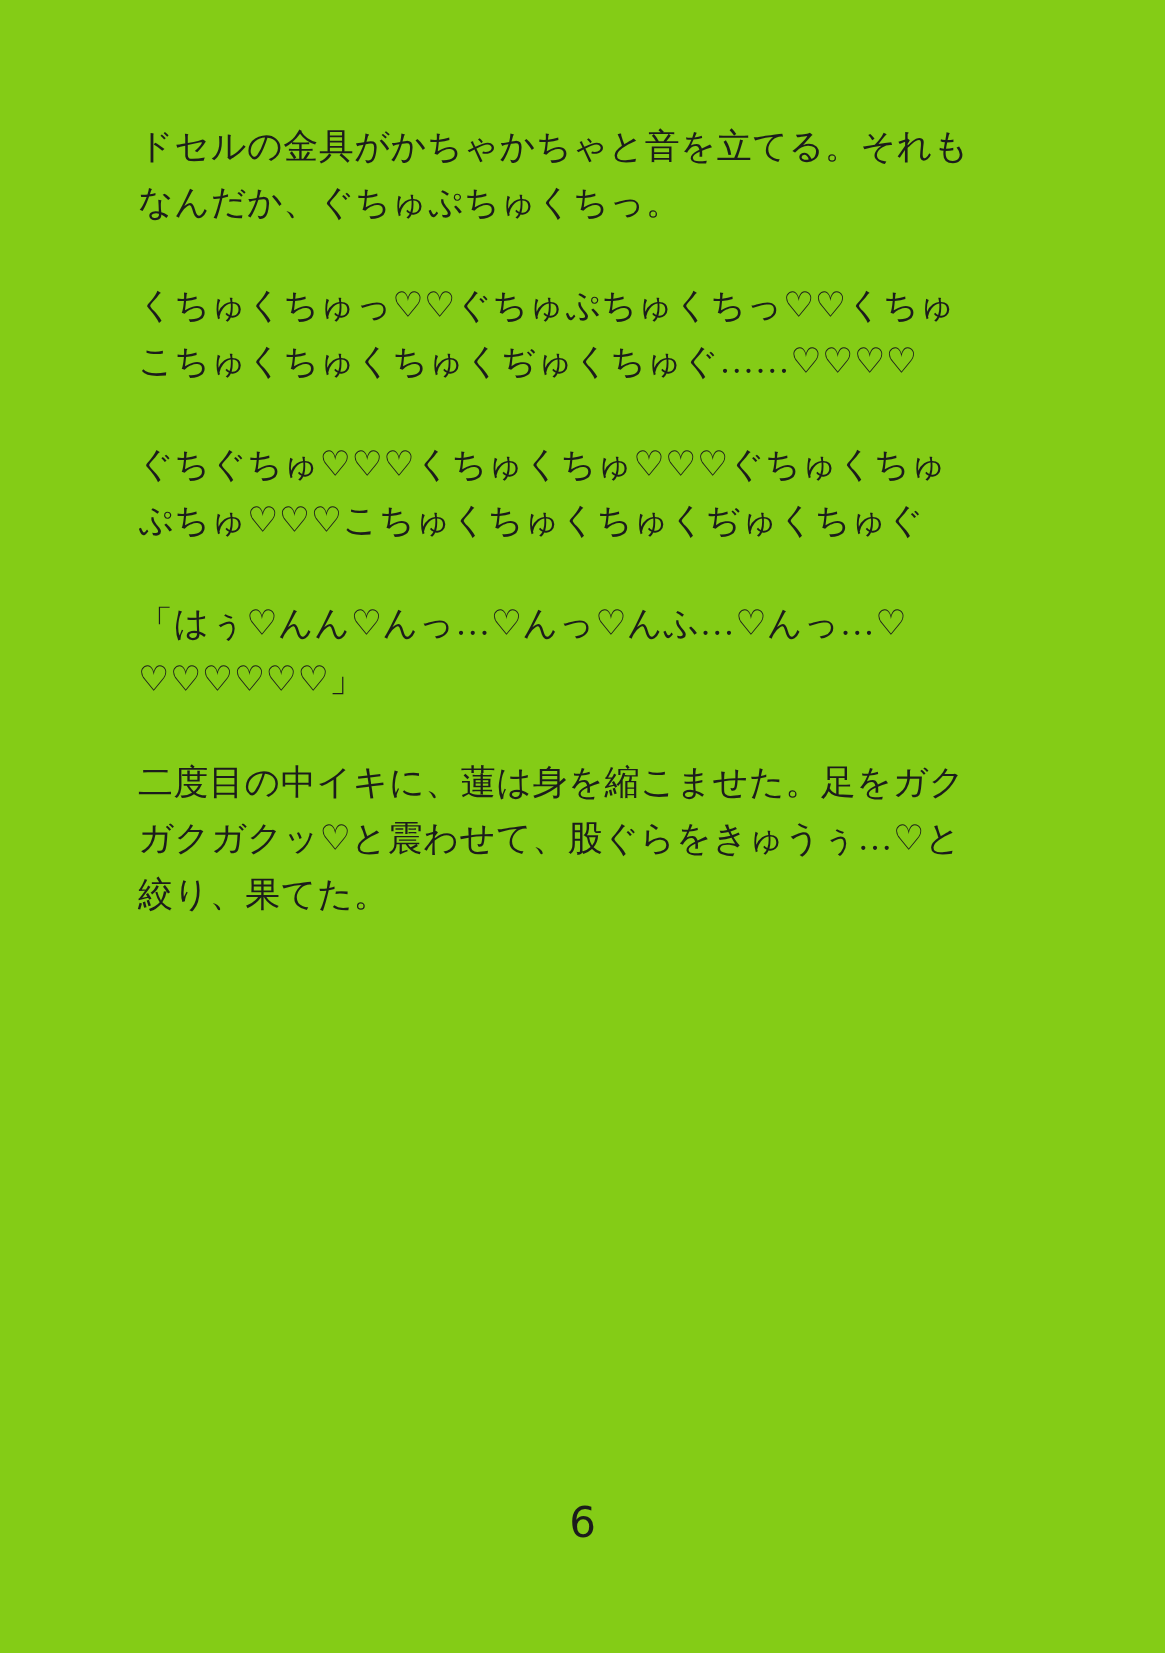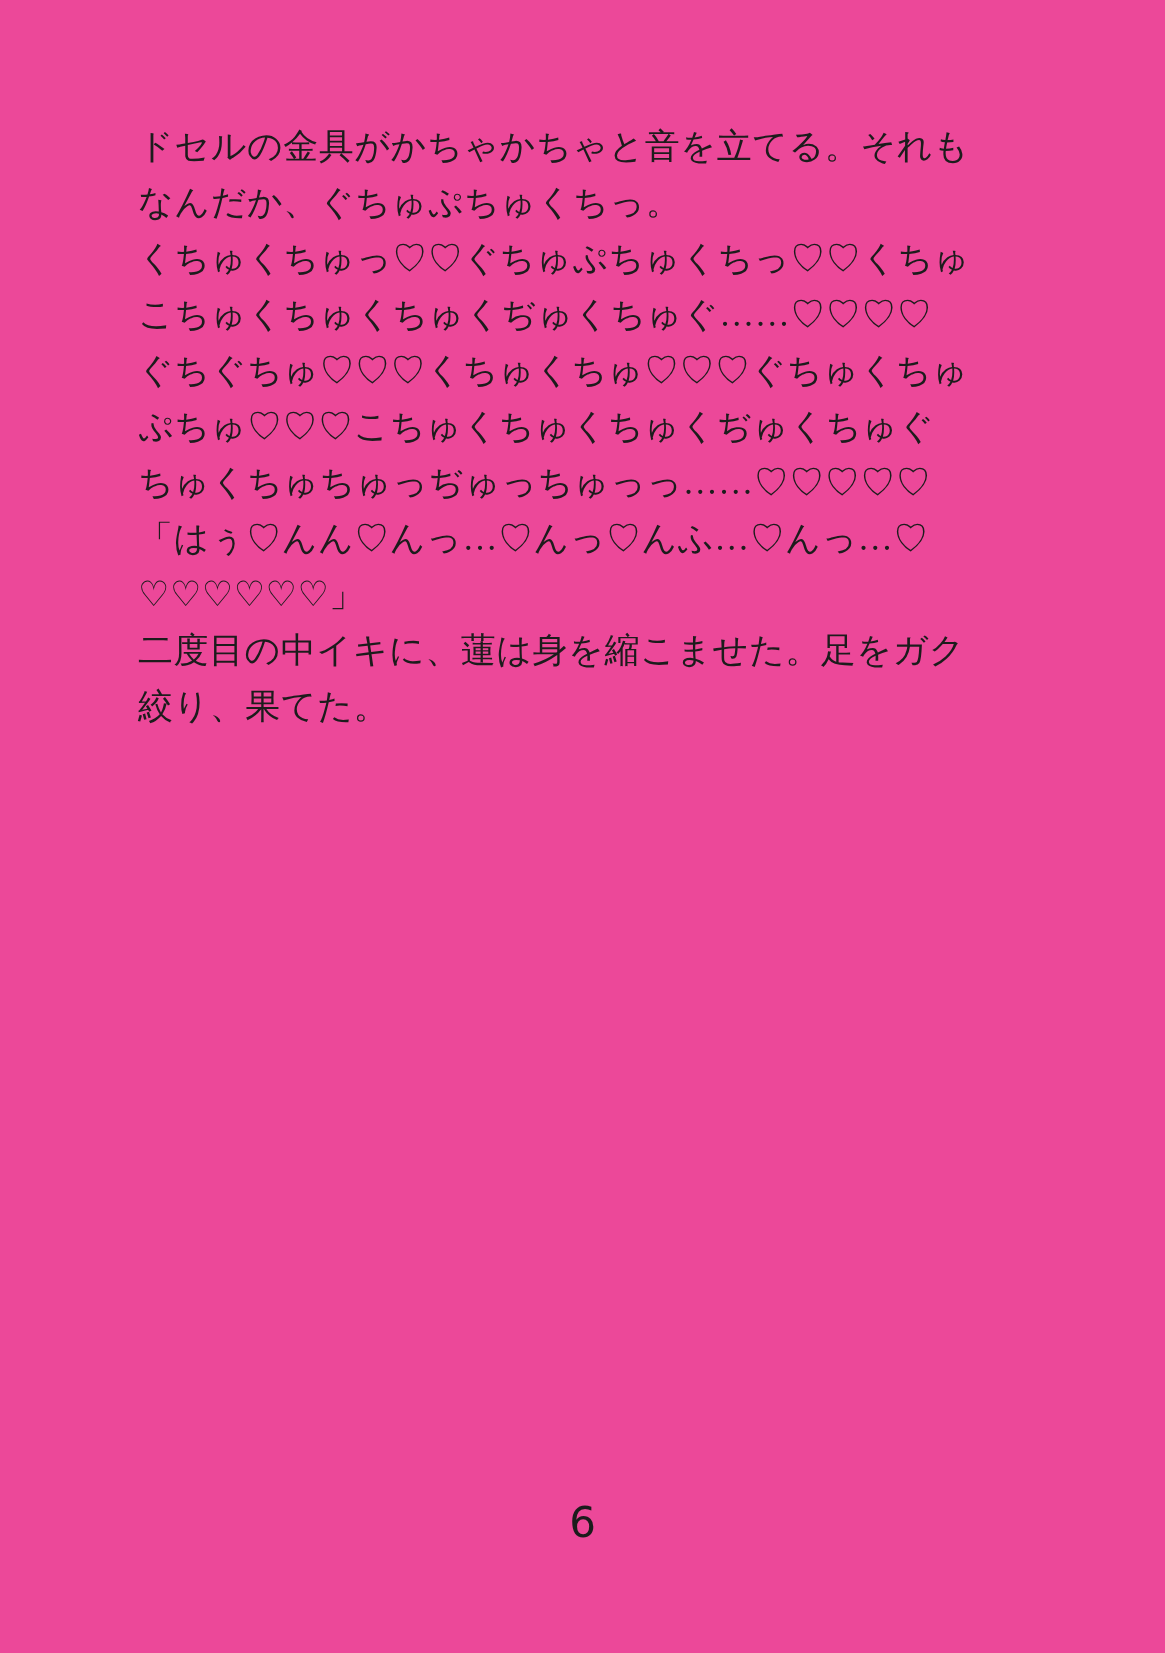--- a/index.html
+++ b/index.html
@@ -4,35 +4,35 @@
 <style>
   html, body {
     margin: 0;
     padding: 0;
     background: #ffffff;
   }
   .page {
     position: relative;
     width: 1165px;
     height: 1653px;
-    background: #ec4899;
+    background: #84cc16;
     color: #1c1c1c;
     font-family: "Liberation Serif", "DejaVu Serif", serif;
     overflow: hidden;
   }
   .content {
     position: absolute;
     top: 119px;
     left: 138px;
   }
   .para {
     margin: 0;
   }
   .para + .para {
-    font-family: Liberation Serif, serif;
+    margin-top: 47px;
   }
   .line {
     display: block;
     font-size: 35px;
     line-height: 56px;
     white-space: nowrap;
     letter-spacing: 0.5px;
   }
   .page-number {
     position: absolute;
@@ -59,29 +59,29 @@
 
     <p class="para">
       <span class="line">くちゅくちゅっ♡♡ぐちゅぷちゅくちっ♡♡くちゅ</span>
       <span class="line">こちゅくちゅくちゅくぢゅくちゅぐ……♡♡♡♡</span>
     </p>
 
 
     <p class="para">
       <span class="line">ぐちぐちゅ♡♡♡くちゅくちゅ♡♡♡ぐちゅくちゅ</span>
       <span class="line">ぷちゅ♡♡♡こちゅくちゅくちゅくぢゅくちゅぐ</span>
-      <span class="line">ちゅくちゅちゅっぢゅっちゅっっ……♡♡♡♡♡</span>
     </p>
 
     <p class="para">
       <span class="line">「はぅ♡んん♡んっ…♡んっ♡んふ…♡んっ…♡</span>
       <span class="line">♡♡♡♡♡♡」</span>
     </p>
 
     <p class="para">
       <span class="line">二度目の中イキに、蓮は身を縮こませた。足をガク</span>
+      <span class="line">ガクガクッ♡と震わせて、股ぐらをきゅうぅ…♡と</span>
       <span class="line">絞り、果てた。</span>
     </p>
 
   </div>
 
   <div class="page-number">6</div>
 </div>
 
 </body></html>

